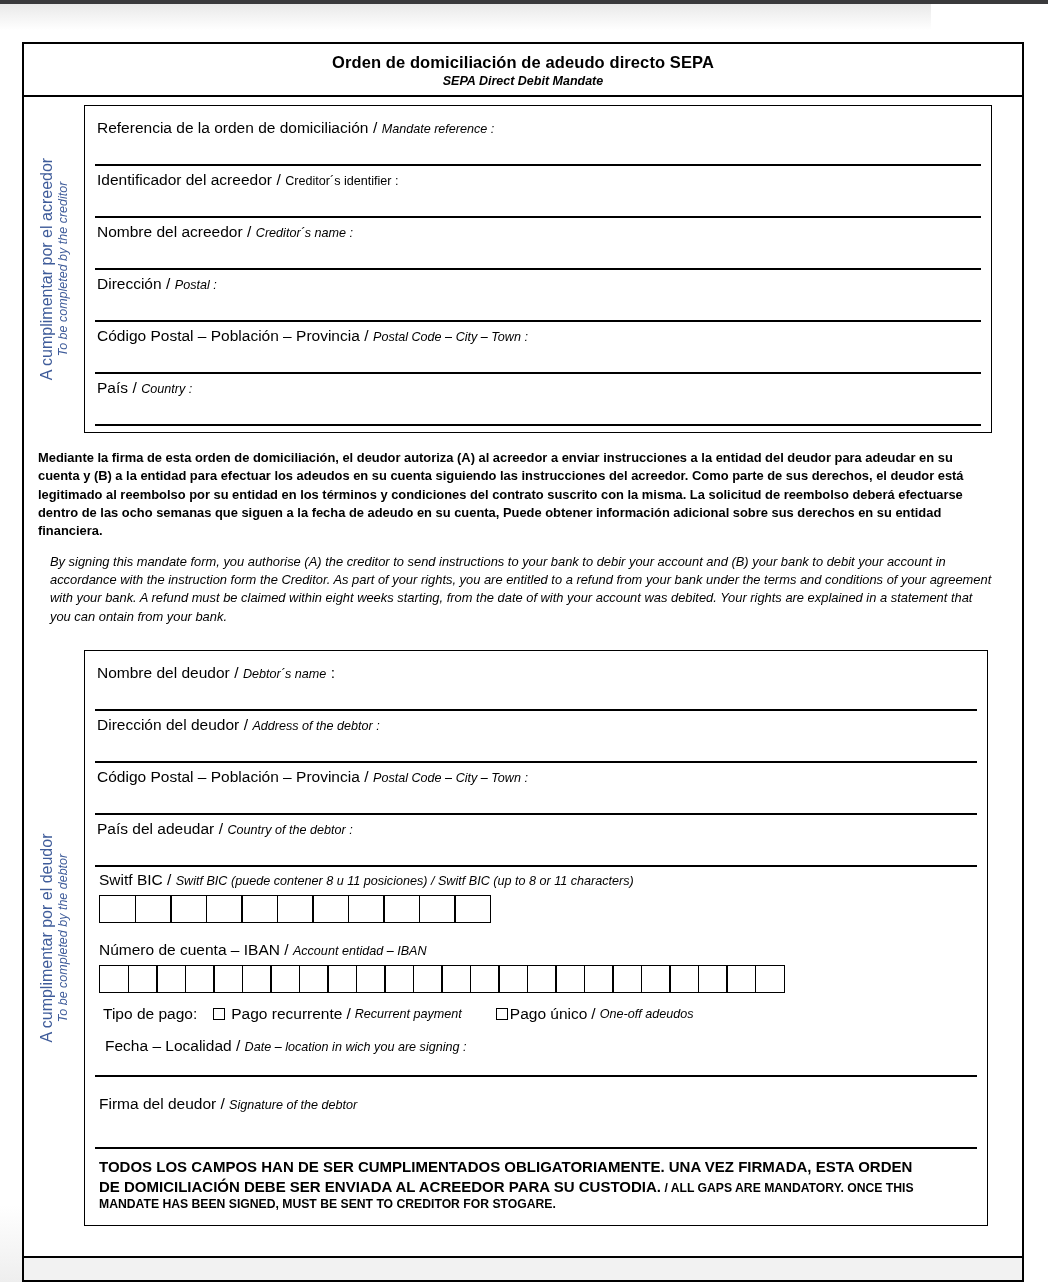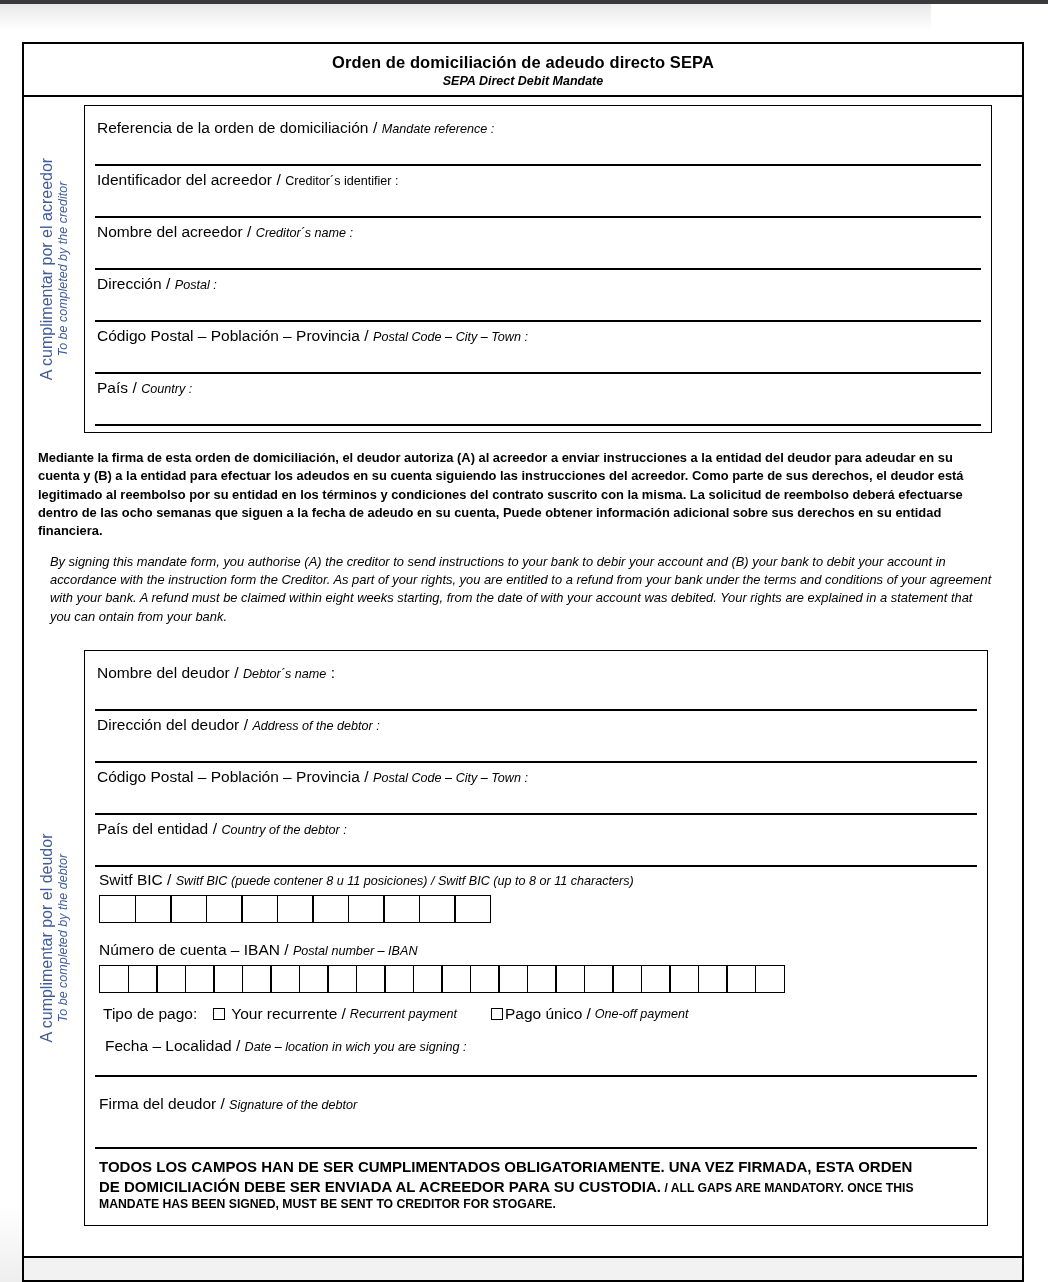--- a/index.html
+++ b/index.html
@@ -361,21 +361,21 @@
           <div class="field-line">
             <span class="lbl-es">Código Postal – Población – Provincia</span>
             <span class="lbl-sep">/</span>
             <span class="lbl-en">Postal Code – City – Town :</span>
           </div>
           <div class="rule-gap"></div>
         </div>
 
         <div class="field-row">
           <div class="field-line">
-            <span class="lbl-es">País del entidad</span>
+            <span class="lbl-es">País del adeudar</span>
             <span class="lbl-sep">/</span>
             <span class="lbl-en">Country of the debtor :</span>
           </div>
           <div class="rule-gap"></div>
         </div>
 
         <div>
           <div class="plain-label">
             <span class="lbl-es">Switf BIC</span>
             <span class="lbl-sep">/</span>
@@ -393,21 +393,21 @@
               <div class="char-cell bic-cell"></div>
               <div class="char-cell bic-cell"></div>
               <div class="char-cell bic-cell"></div>
             </div>
         </div>
 
         <div style="margin-top:14px;">
           <div class="plain-label">
             <span class="lbl-es">Número de cuenta – IBAN</span>
             <span class="lbl-sep">/</span>
-            <span class="lbl-en">Postal number – IBAN</span>
+            <span class="lbl-en">Account entidad – IBAN</span>
           </div>
           <div class="boxes-row" id="iban-boxes">
               <div class="char-cell iban-cell"></div>
               <div class="char-cell iban-cell"></div>
               <div class="char-cell iban-cell"></div>
               <div class="char-cell iban-cell"></div>
               <div class="char-cell iban-cell"></div>
               <div class="char-cell iban-cell"></div>
               <div class="char-cell iban-cell"></div>
               <div class="char-cell iban-cell"></div>
@@ -427,30 +427,30 @@
               <div class="char-cell iban-cell"></div>
               <div class="char-cell iban-cell"></div>
               <div class="char-cell iban-cell"></div>
             </div>
         </div>
 
         <div class="paytype-row">
           <span class="paytype-label">Tipo de pago:</span>
           <span class="paytype-opt">
             <span class="cbx"></span>
-            <span class="lbl-es">Your recurrente</span>
+            <span class="lbl-es">Pago recurrente</span>
             <span class="lbl-sep" style="margin:0 4px;">/</span>
             <span class="lbl-en">Recurrent payment</span>
           </span>
           <span class="paytype-gap"></span>
           <span class="paytype-opt">
             <span class="cbx" style="margin-right:2px;"></span>
             <span class="lbl-es">Pago único</span>
             <span class="lbl-sep" style="margin:0 4px;">/</span>
-            <span class="lbl-en">One-off payment</span>
+            <span class="lbl-en">One-off adeudos</span>
           </span>
         </div>
 
         <div>
           <div class="fecha-row">
             <span class="lbl-es">Fecha – Localidad</span>
             <span class="lbl-sep">/</span>
             <span class="lbl-en">Date – location in wich you are signing :</span>
           </div>
           <div class="fecha-rule"></div>

